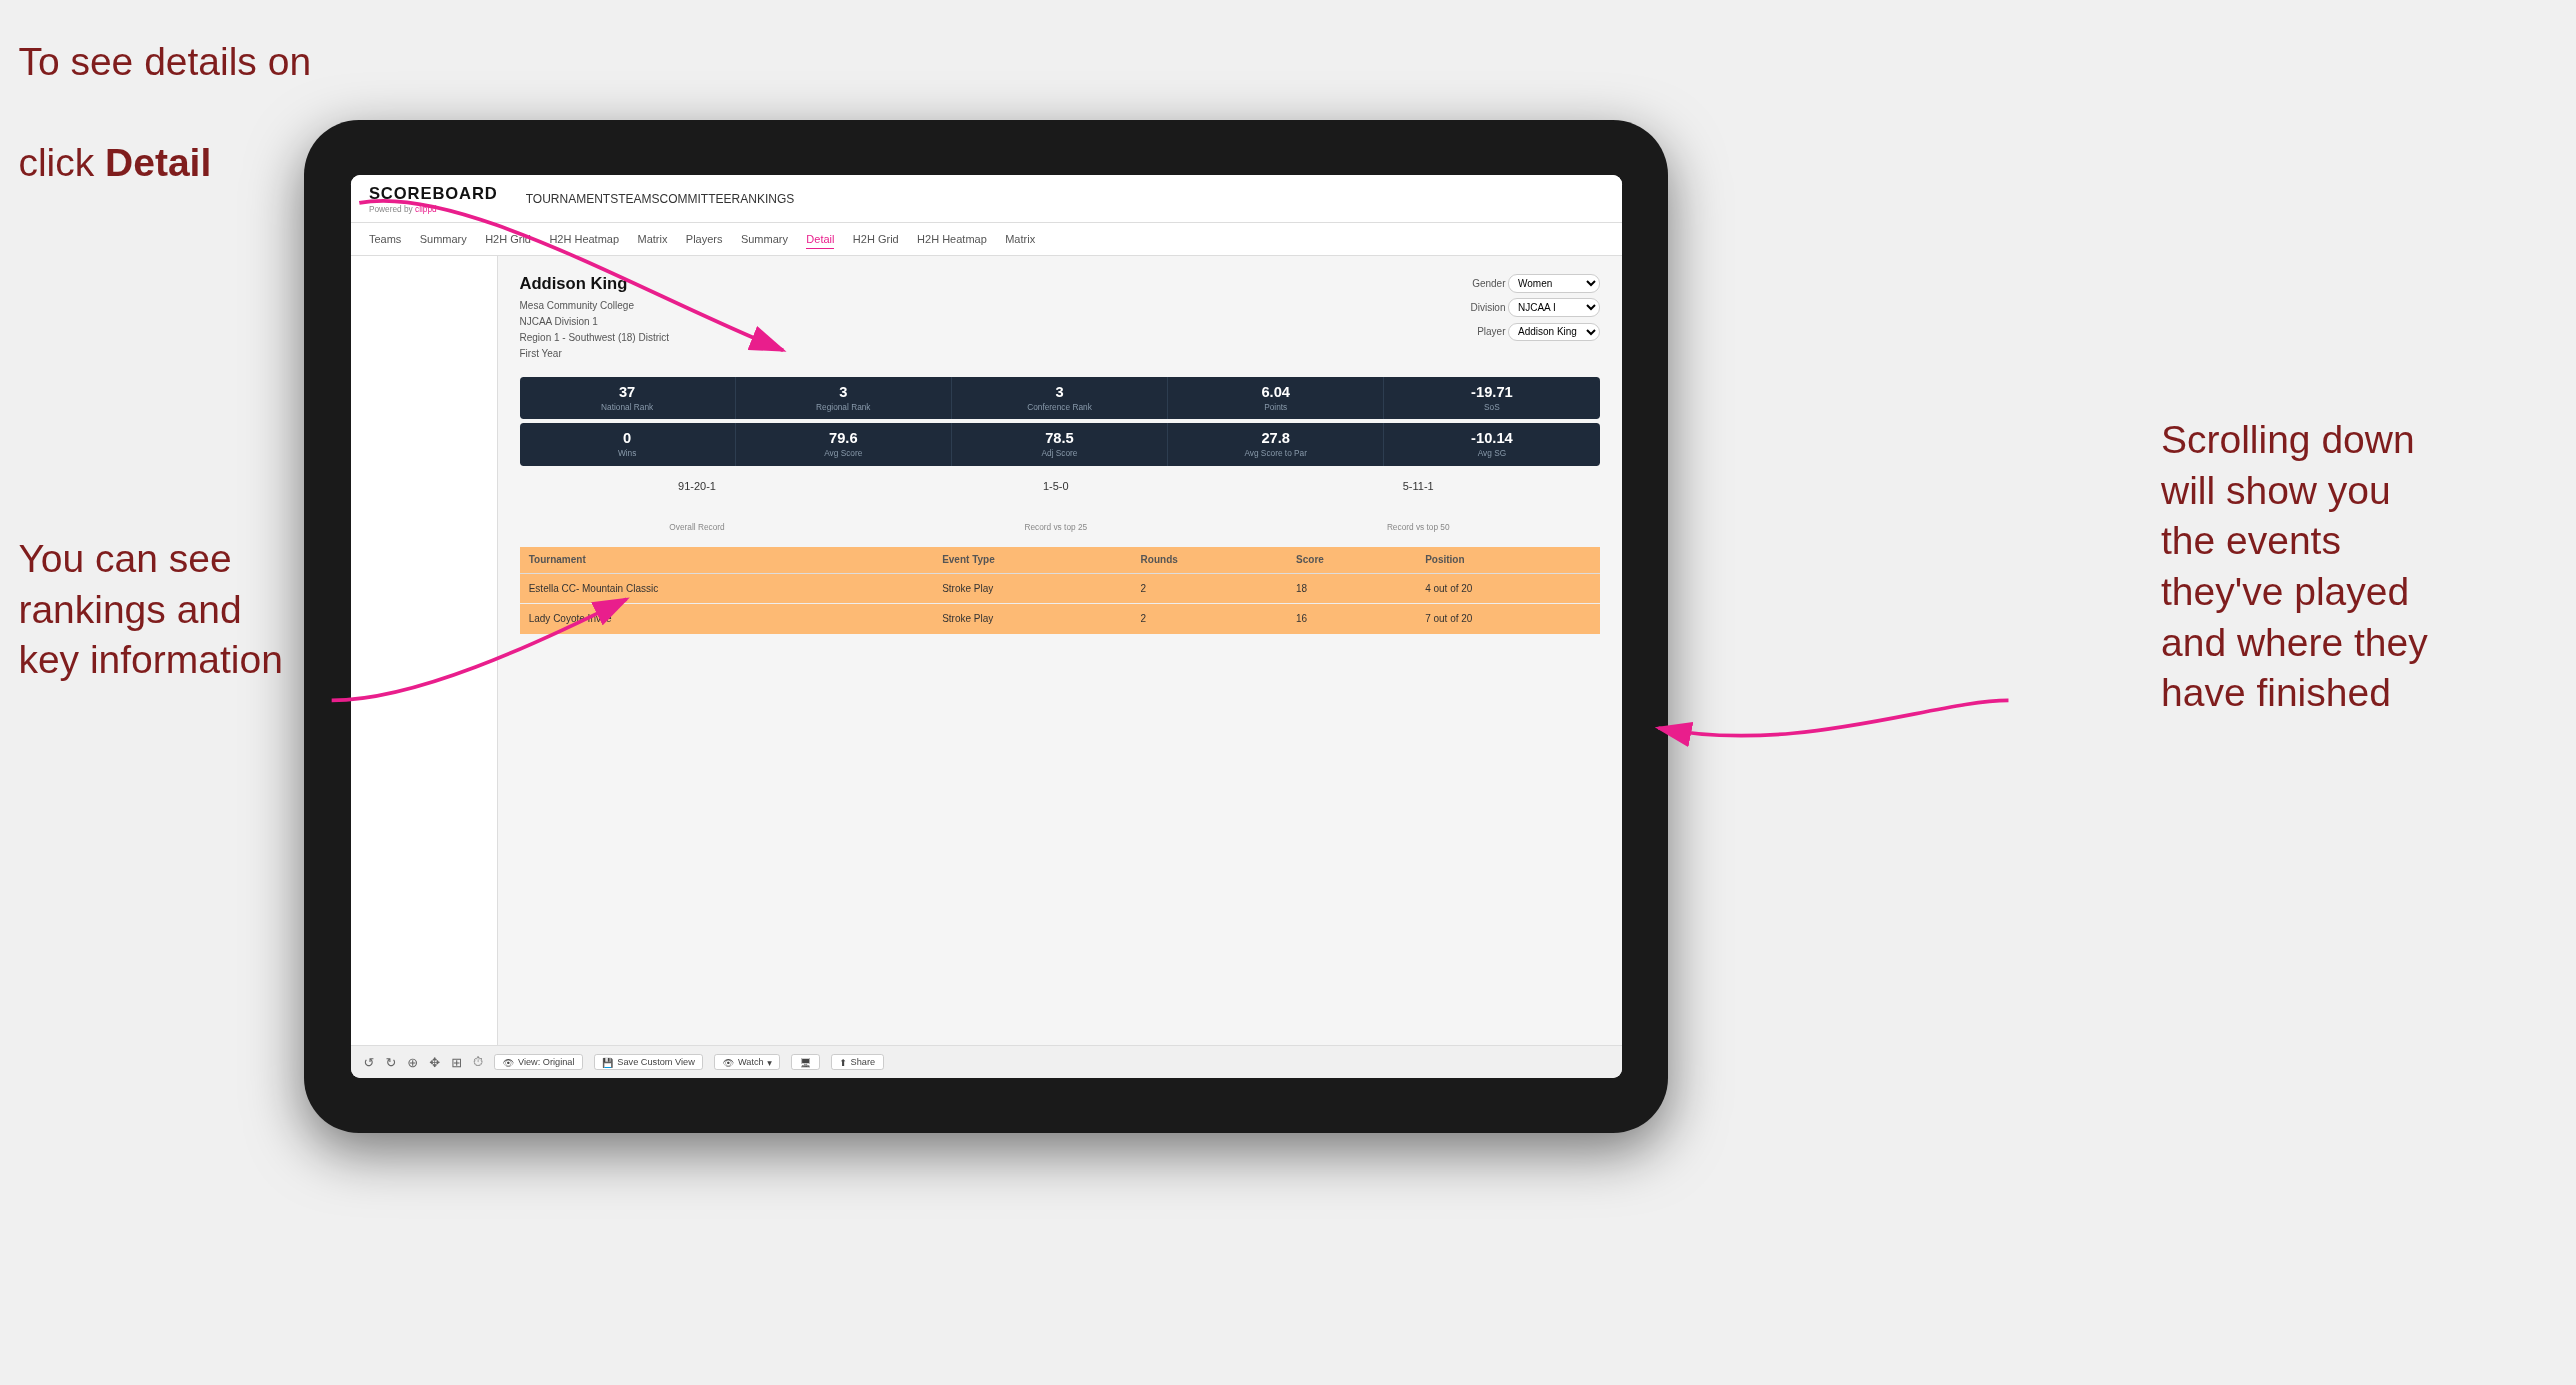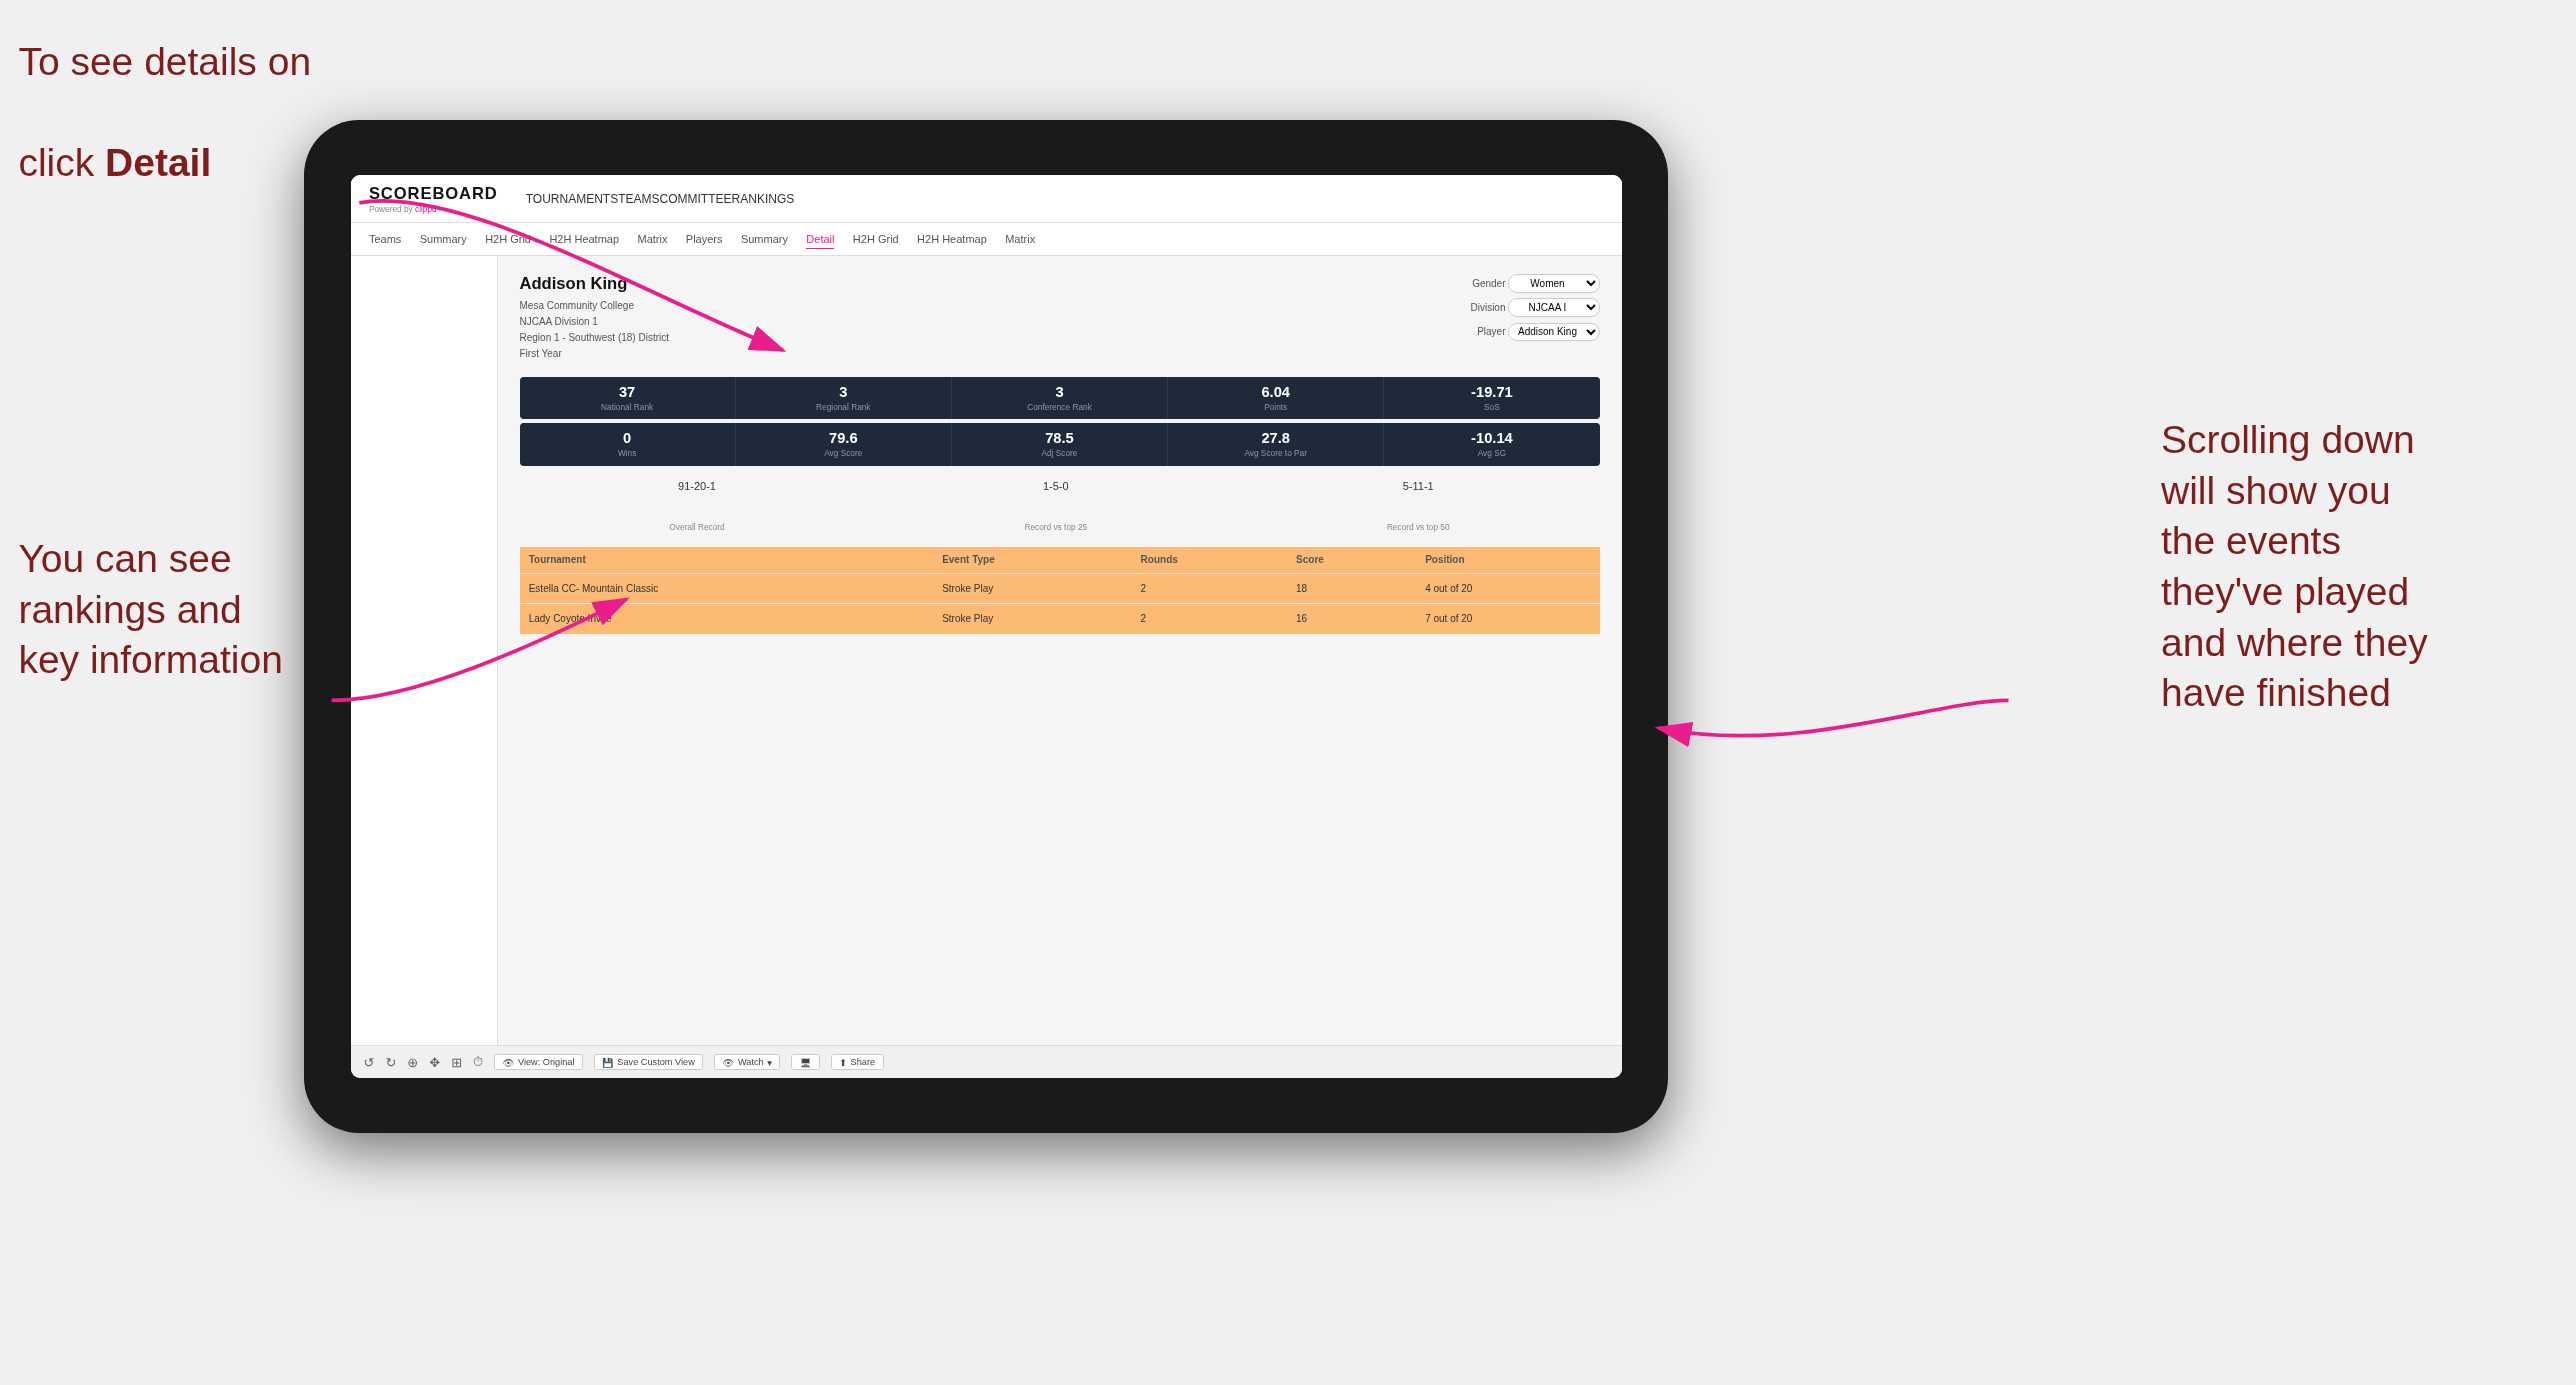--- a/index.html
+++ b/index.html
@@ -184,21 +184,20 @@
       font-size: 10px;
       color: #555;
     }
     .control-select {
       font-size: 10px;
       padding: 1.8px 5.5px;
       border: 0.9px solid #ccc;
       border-radius: 9px;
       background: #fff;
       min-width: 92px;
-      text-align: center;
     }
 
     
     .stats-grid {
       background: #1e2a3a;
       border-radius: 3.7px;
       margin-bottom: 3.7px;
       display: flex;
     }
     .stat-cell {

